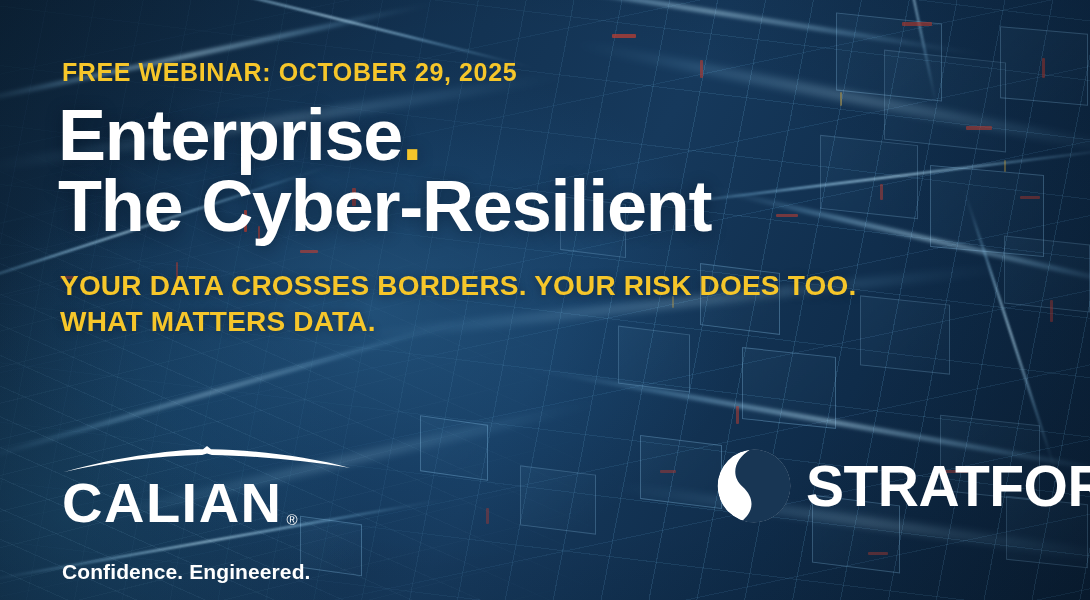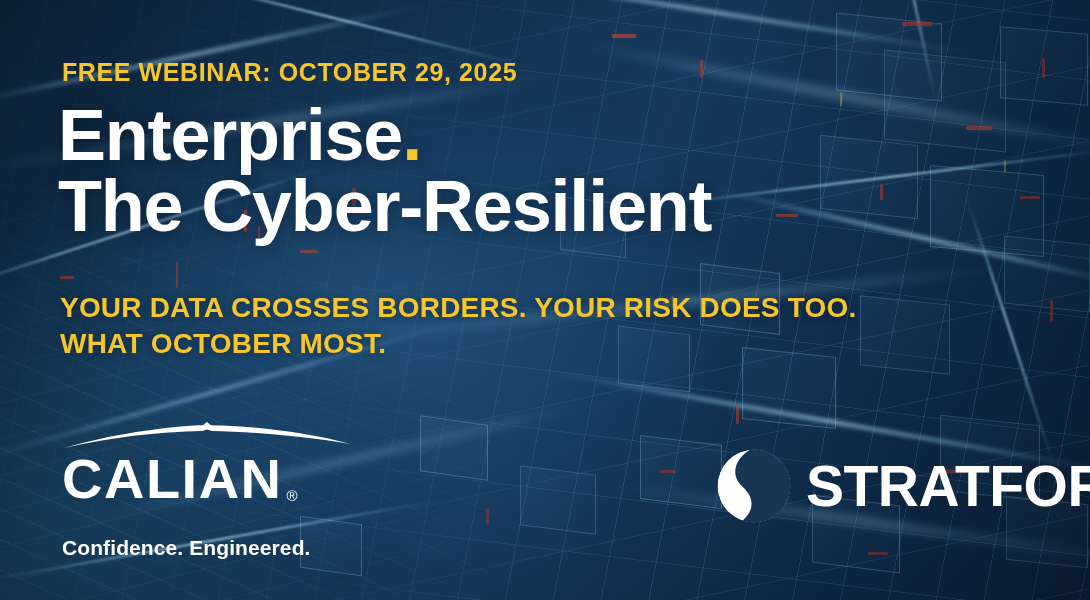--- a/index.html
+++ b/index.html
@@ -107,36 +107,36 @@
     color: #ffffff;
     letter-spacing: -1.2px;
     text-shadow: 0 2px 16px rgba(3,16,30,0.45);
   }
   .headline .line { display: block; white-space: nowrap; }
   .headline .dot { color: #f6c62a; }
 
   .subhead {
     position: absolute;
     left: 60px;
-    top: 290px;
+    top: 268px;
     width: 900px;
     font-size: 28px;
     line-height: 1.30;
     font-weight: 600;
     color: #f6c62a;
     letter-spacing: 0.2px;
     text-shadow: 0 1px 8px rgba(3,16,30,0.40);
   }
   .subhead .line { display: block; white-space: nowrap; }
 
   
   .calian {
     position: absolute;
     left: 62px;
-    top: 422px;
+    top: 446px;
     width: 300px;
   }
   .calian-swoosh {
     display: block;
     width: 290px;
     height: 28px;
   }
   .calian-word {
     position: relative;
     margin-top: 1px;
@@ -269,21 +269,21 @@
 
     <div class="eyebrow">FREE WEBINAR: OCTOBER 29, 2025</div>
 
     <div class="headline">
       <span class="line"><span>Enterprise</span><span class="dot">.</span></span>
       <span class="line">The Cyber-Resilient</span>
     </div>
 
     <div class="subhead">
       <span class="line">YOUR DATA CROSSES BORDERS. YOUR RISK DOES TOO.</span>
-      <span class="line">WHAT OCTOBER MOST.</span>
+      <span class="line">WHAT MATTERS DATA.</span>
     </div>
 
     <div class="calian">
       <svg class="calian-swoosh" viewBox="0 0 290 28" aria-hidden="true">
         <path d="M2 26 C 60 9, 120 3.5, 141 3.2 L145 0 L149 3.2 C 190 4, 245 10, 288 22 C 244 14.5, 192 9.6, 150 9.0 L145 7.4 L140 9.0 C 96 9.8, 48 15.5, 2 26 Z" fill="#ffffff"></path>
       </svg>
       <div class="calian-word">
         <span class="cw-text">CALIAN</span>
         <span class="cw-reg">®</span>
       </div>

